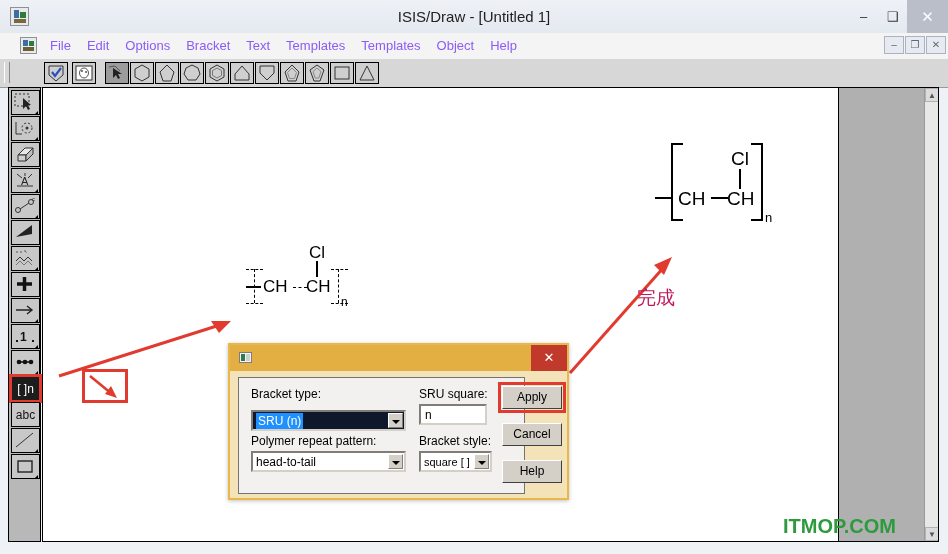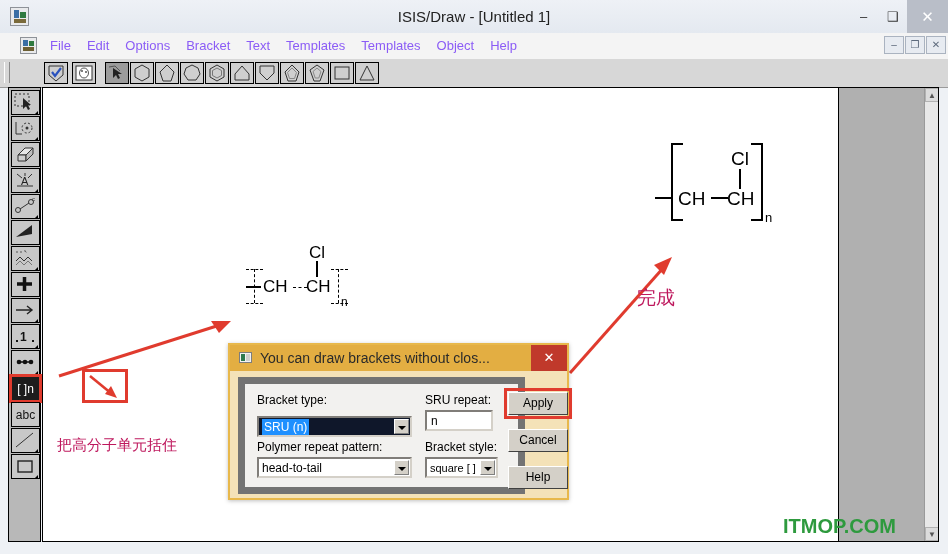--- a/index.html
+++ b/index.html
@@ -138,21 +138,21 @@
   .dlg-titletext{
     position:absolute;left:30px;top:0;height:26px;line-height:26px;
     font-size:14px;color:#2a2a2a;
   }
   .dlg-close{
     position:absolute;right:0;top:0;width:36px;height:26px;background:#c0392b;
     color:#fff;text-align:center;line-height:26px;font-size:13px;
   }
   .dlg-body{
     position:absolute;left:8px;top:32px;width:287px;height:117px;
-    background:#f2f1ef;border:7px solid #737373;box-sizing:border-box;
+    background:#f2f1ef;border:1px solid #737373;box-sizing:border-box;
   }
   .dlabel{position:absolute;font-size:12px;color:#000;white-space:nowrap;}
   .combo{
     position:absolute;height:21px;background:#fff;border:2px inset #d4d0c8;
     box-sizing:border-box;
   }
   .combo .val{position:absolute;left:3px;top:1px;font-size:12px;color:#000;line-height:16px;}
   .combo .arrowbtn{
     position:absolute;right:1px;top:1px;width:15px;height:15px;background:#d4d0c8;
     border:1px solid #fff;border-right-color:#808080;border-bottom-color:#808080;
@@ -455,21 +455,20 @@
         <path d="M178 7 L158 7 L166 19 Z" fill="#e03b2e"></path>
       </svg>
 
       <div class="redbox" style="left:39px;top:281px;width:46px;height:34px;">
         <svg width="40" height="28" viewBox="0 0 40 28" style="position:absolute;left:0;top:0;">
           <path d="M5 4 L27 22" stroke="#e03b2e" stroke-width="2.6" fill="none"></path>
           <path d="M32 26 L20 22 L26 14 Z" fill="#e03b2e"></path>
         </svg>
       </div>
 
-      <div class="annot cn" style="left:14px;top:348px;">把高分子单元括住</div>
 
       <svg class="annot" style="left:519px;top:163px;" width="120" height="130" viewBox="0 0 120 130">
         <path d="M8 122 L102 16" stroke="#e03b2e" stroke-width="3" fill="none"></path>
         <path d="M110 6 L92 14 L102 24 Z" fill="#e03b2e"></path>
       </svg>
 
       <div class="annot cn" style="left:594px;top:197px;font-size:19px;">完成</div>
 
       <div class="watermark" style="right:-58px;bottom:3px;">ITMOP.COM</div>
     </div>
@@ -479,33 +478,32 @@
       <div class="arr bot">▼</div>
     </div>
   </div>
 
   <div class="dialog">
     <div class="dlg-title">
       <div class="dlg-ic">
           <i></i>
           <i class="b"></i>
         </div>
-      <div class="dlg-titletext">You can draw brackets without clos...</div>
       <div class="dlg-close">✕</div>
     </div>
 
     <div class="dlg-body">
 
       <div class="dlabel" style="left:12px;top:9px;">Bracket type:</div>
       <div class="combo sel" style="left:12px;top:26px;width:155px;">
         <div class="val">SRU (n)</div>
         <div class="arrowbtn"></div>
       </div>
 
-      <div class="dlabel" style="left:180px;top:9px;">SRU repeat:</div>
+      <div class="dlabel" style="left:180px;top:9px;">SRU square:</div>
       <div class="textfield" style="left:180px;top:26px;width:68px;">
         <div class="val">n</div>
       </div>
 
       <div class="dlabel" style="left:12px;top:56px;">Polymer repeat pattern:</div>
       <div class="combo" style="left:12px;top:73px;width:155px;">
         <div class="val">head-to-tail</div>
         <div class="arrowbtn"></div>
       </div>
 

